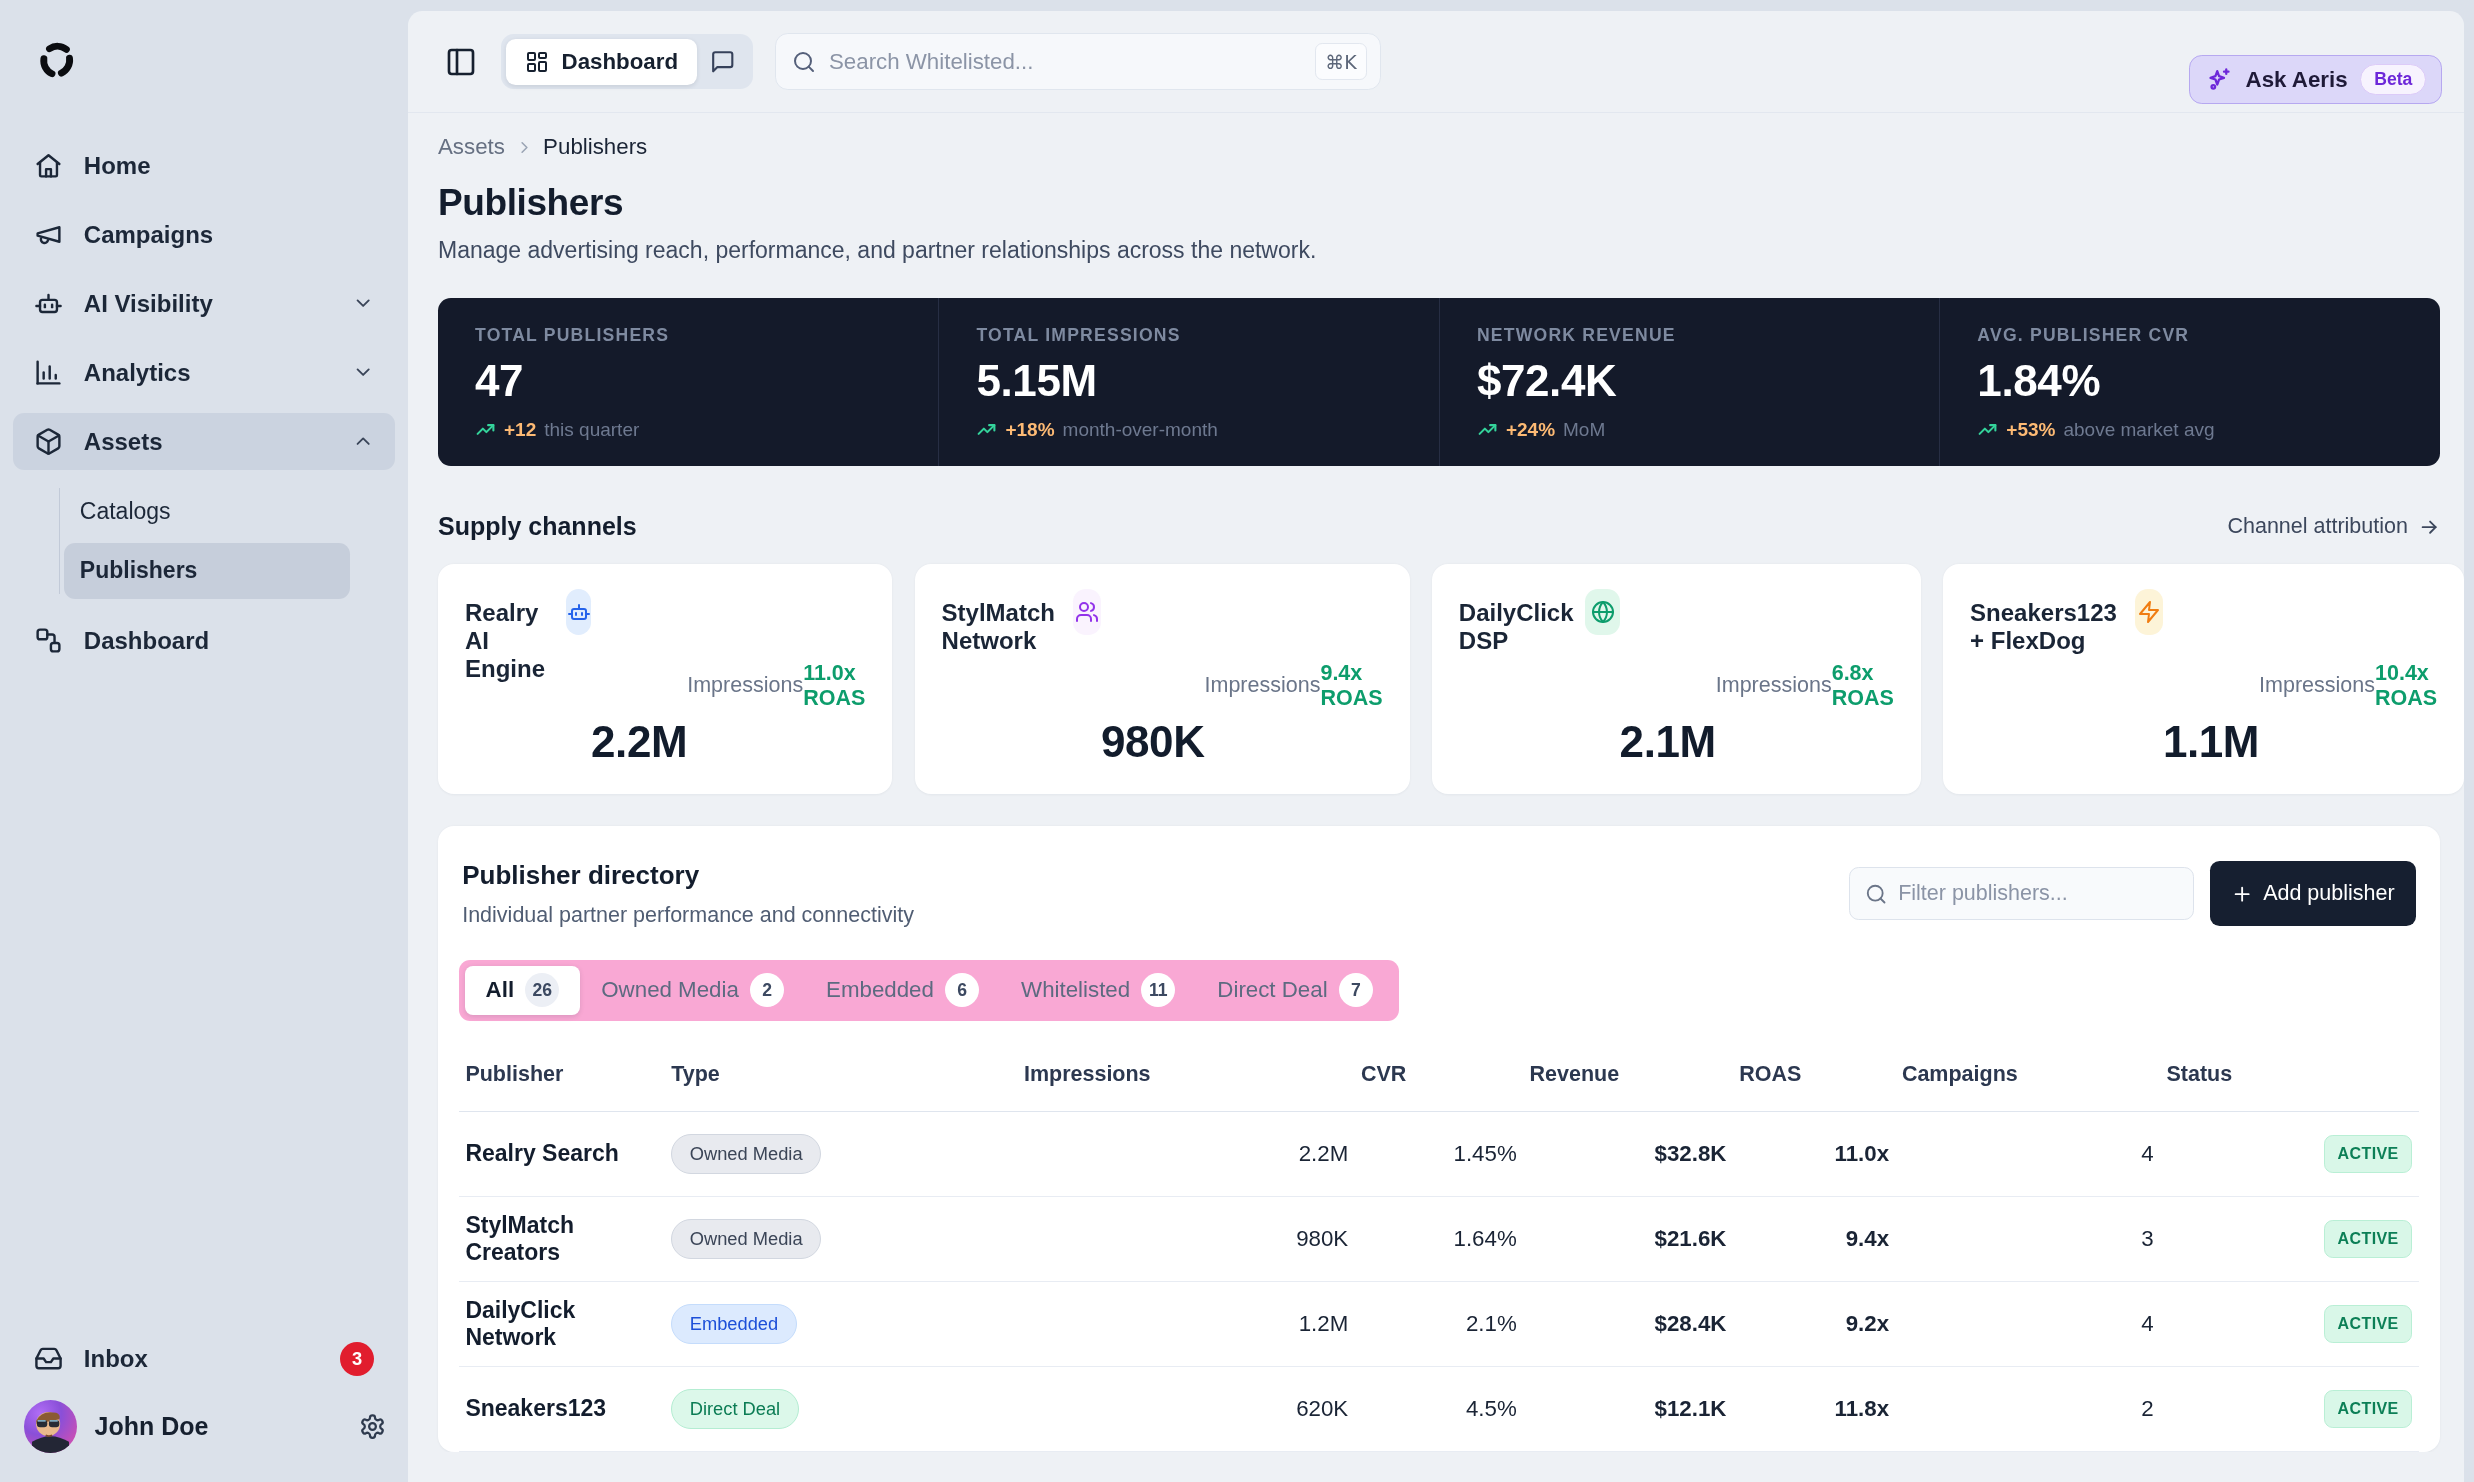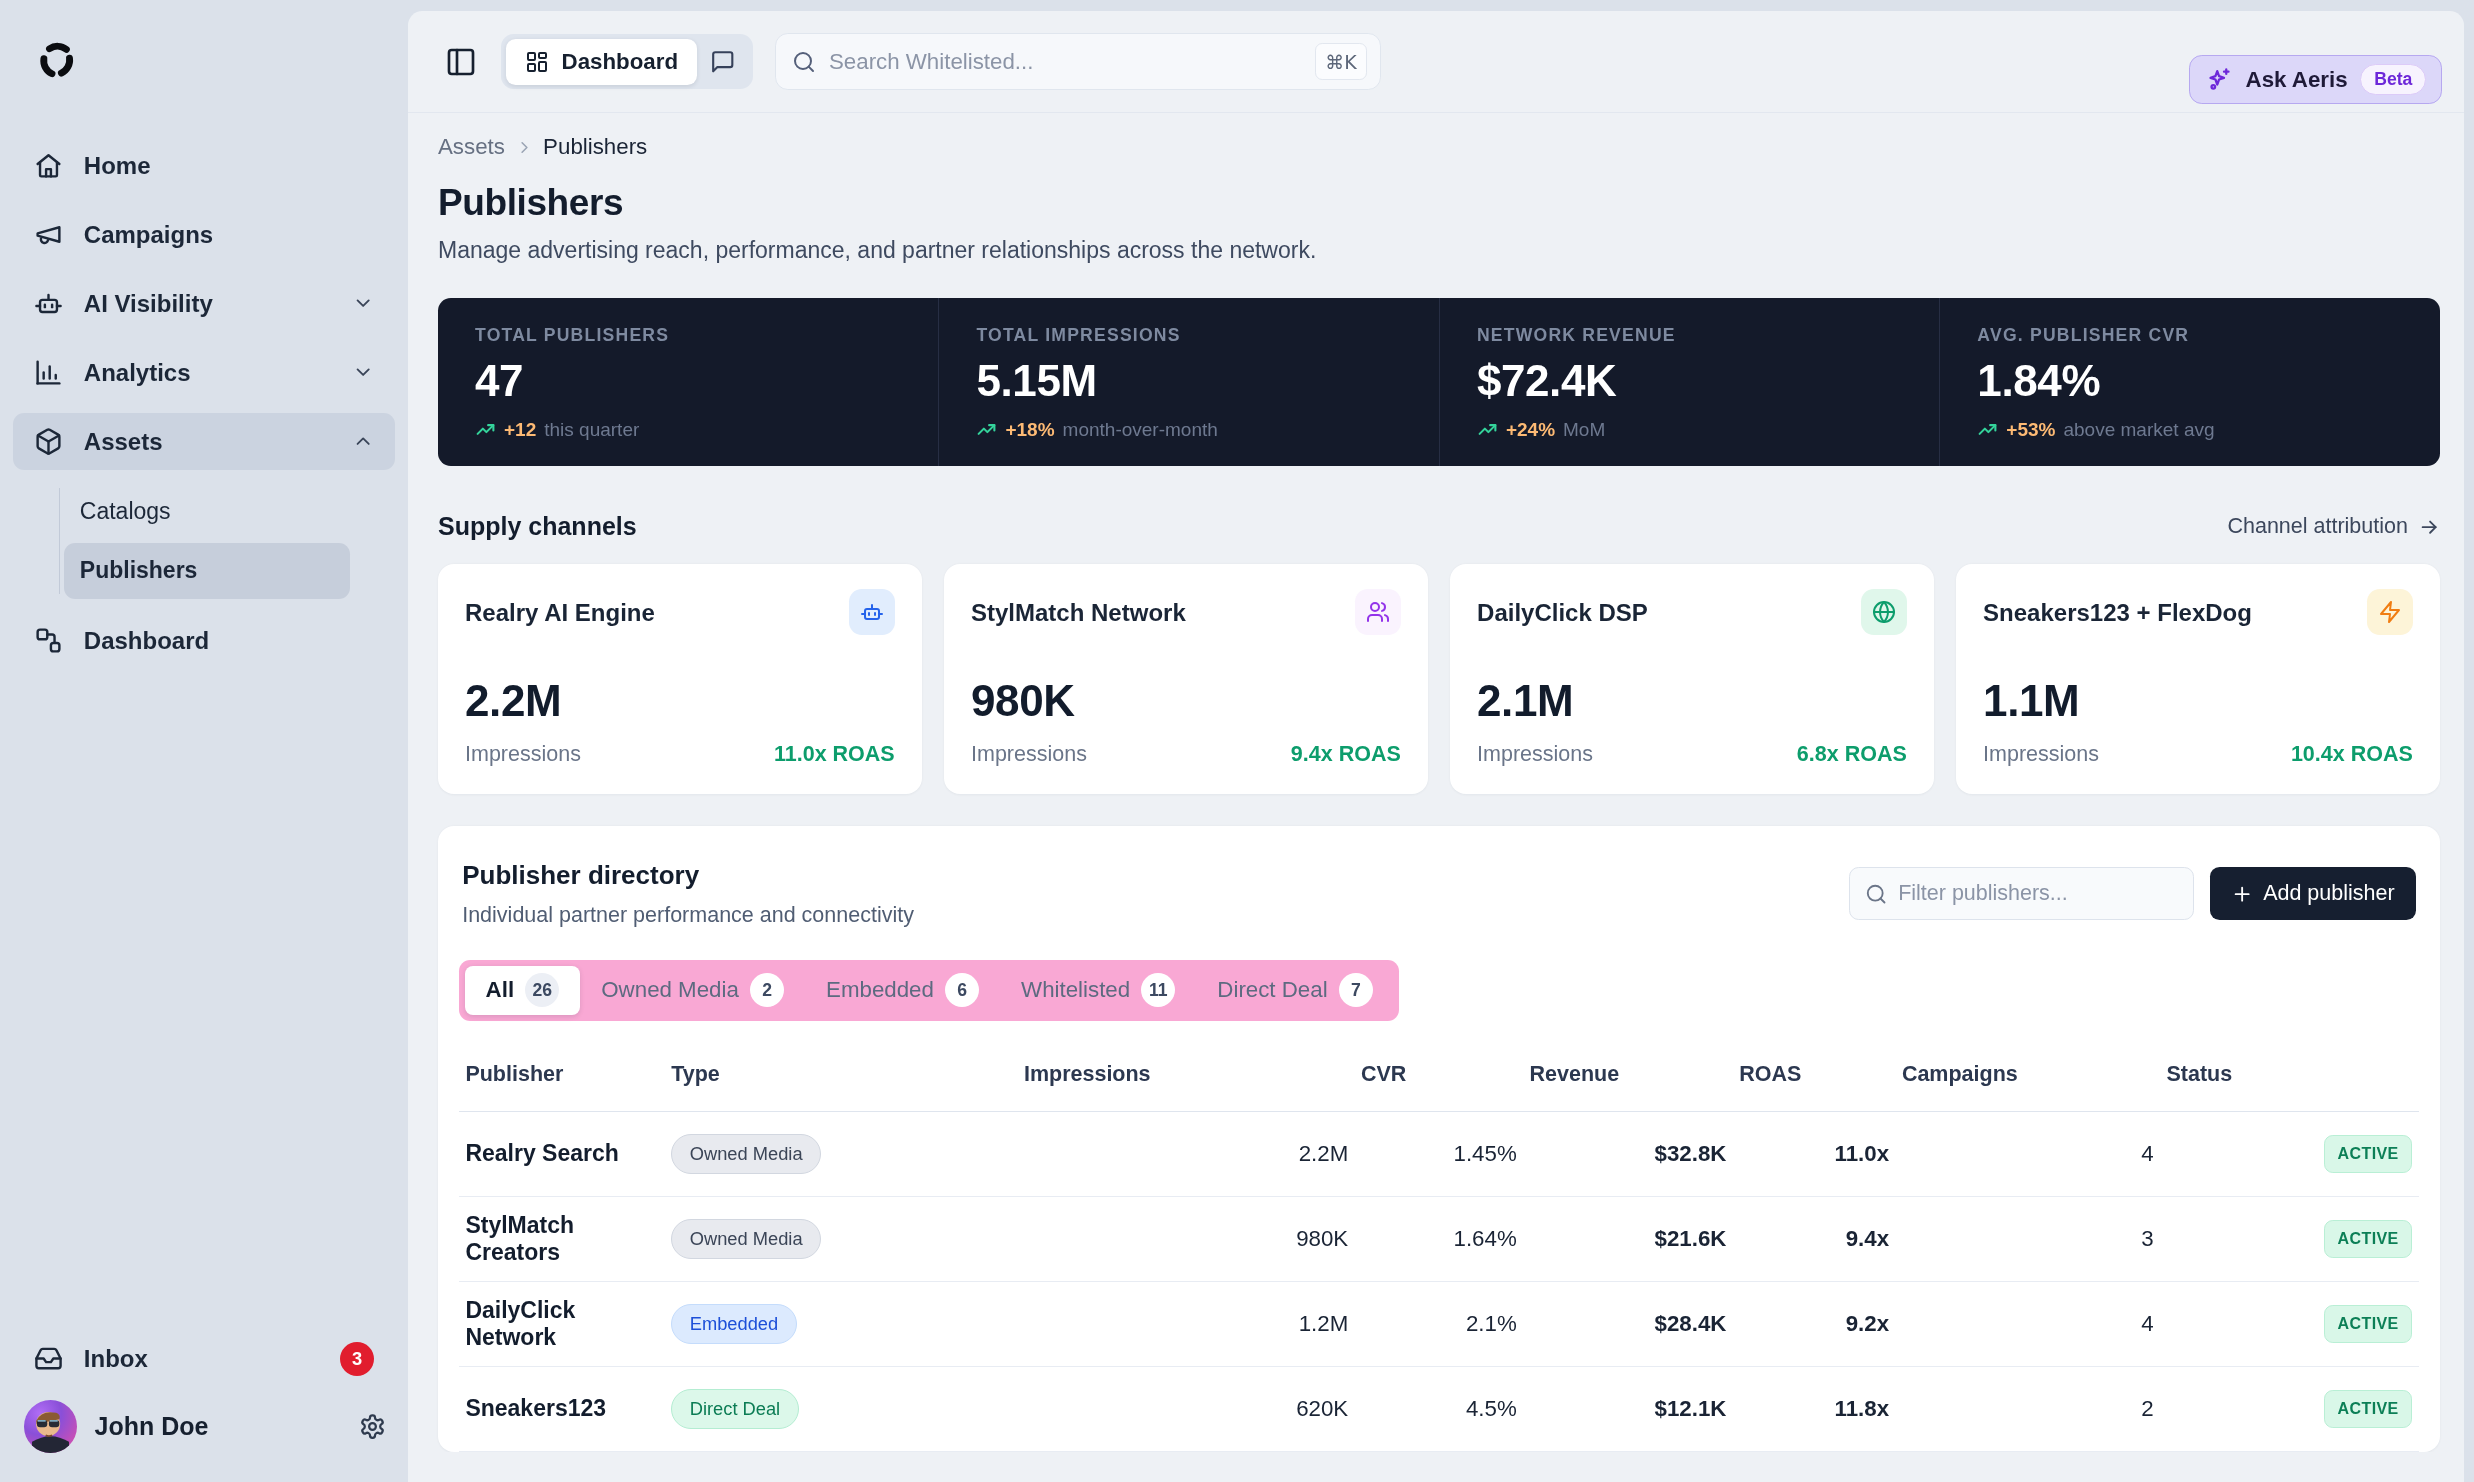--- a/index.html
+++ b/index.html
@@ -87,21 +87,21 @@
   .stat-delta { margin-top:12.8px; display:flex; align-items:center; gap:8px; font-size:19px; }
   .stat-delta .up { color:#34d39b; }
   .stat-delta .dv { color:#fdba74; font-weight:700; }
   .stat-delta .dn { color:#6e7990; }
 
   .supply-head { margin-top:46px; display:flex; align-items:center; justify-content:space-between; }
   .supply-title { font-size:25px; font-weight:700; color:#131d2d; }
   .supply-link { display:flex; align-items:center; gap:9.6px; font-size:21.5px; font-weight:500; color:#3c475c; cursor:pointer; }
 
   .cards { margin-top:22.3px; display:grid; grid-template-columns:repeat(4,1fr); gap:22.3px; }
-  .card { background:#fff; border-radius:16px; padding:25.5px 27px 27px 27px; height:230px; box-shadow:0 0.8px 2.4px rgba(25,35,55,.05); display:flex; flex-direction:column; cursor:pointer; }
+  .card { background:#fff; border-radius:16px; padding:25.5px 27px 27px 27px; height:230px; box-shadow:0 0.8px 2.4px rgba(25,35,55,.05); display:flex; flex-direction:row; cursor:pointer; }
   .card-top { display:flex; align-items:flex-start; justify-content:space-between; }
   .card-name { font-size:24px; font-weight:600; color:#1a2536; padding-top:9.6px; }
   .chip { width:46px; height:46px; border-radius:12.8px; display:flex; align-items:center; justify-content:center; }
   .chip.blue   { background:#e1edfd; color:#2563eb; }
   .chip.purple { background:#faf3fe; color:#9333ea; }
   .chip.green  { background:#e0f7eb; color:#0d9d6c; }
   .chip.amber  { background:#fdf4d8; color:#f07d12; }
   .card-value { margin-top:auto; font-size:44px; font-weight:800; color:#121c2c; letter-spacing:-0.4px; }
   .card-foot { margin-top:16px; display:flex; align-items:center; justify-content:space-between; }
   .card-metric { font-size:21.5px; color:#6a7589; }
@@ -112,21 +112,21 @@
   .dir-head { display:flex; align-items:center; justify-content:space-between; padding:0 3.2px; }
   .dir-title { font-size:26px; font-weight:700; color:#131d2d; }
   .dir-sub { margin-top:12.8px; font-size:21.5px; color:#505d73; }
   .dir-actions { display:flex; align-items:center; gap:16px; }
   .filter {
     width:345px; height:53px; background:#f8fafc; border:1.6px solid #dde3ec; border-radius:9.6px;
     display:flex; align-items:center; gap:11.2px; padding:0 14.4px; cursor:text;
   }
   .filter .ph { font-size:21.5px; color:#8b94a6; }
   .add-btn {
-    height:53px; border-radius:9.6px; background:#161f30; color:#fff; border:none; cursor:pointer;
+    height:65px; border-radius:9.6px; background:#161f30; color:#fff; border:none; cursor:pointer;
     display:flex; align-items:center; gap:9.6px; padding:0 21px; font-size:21.5px; font-weight:500;
     font-family:"Liberation Sans","DejaVu Sans",sans-serif;
   }
 
   .tabs { margin-top:32px; display:inline-flex; background:#f9a8d4; border-radius:11.2px; padding:5.6px; }
   .tab { display:flex; align-items:center; gap:11.2px; padding:0 21px; height:49px; border-radius:8px; font-size:22.3px; font-weight:500; color:#5d6a80; cursor:pointer; }
   .tab.active { background:#fff; color:#131d2d; font-weight:700; box-shadow:0 1.6px 4.8px rgba(20,30,50,.12); }
   .tab-count { min-width:34px; height:34px; padding:0 6.4px; border-radius:797px; background:#fff; display:flex; align-items:center; justify-content:center; font-size:17.6px; font-weight:700; color:#3c4961; }
   .tab.active .tab-count { background:#eceff5; }
 

